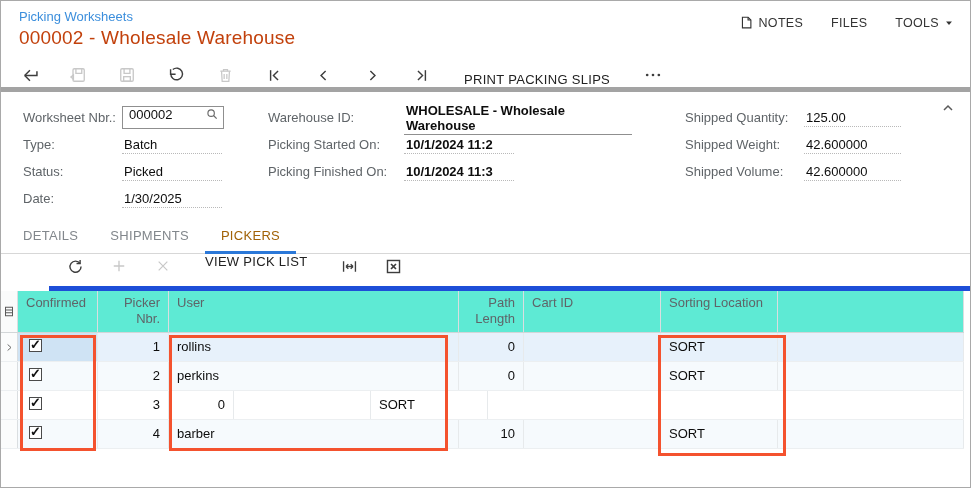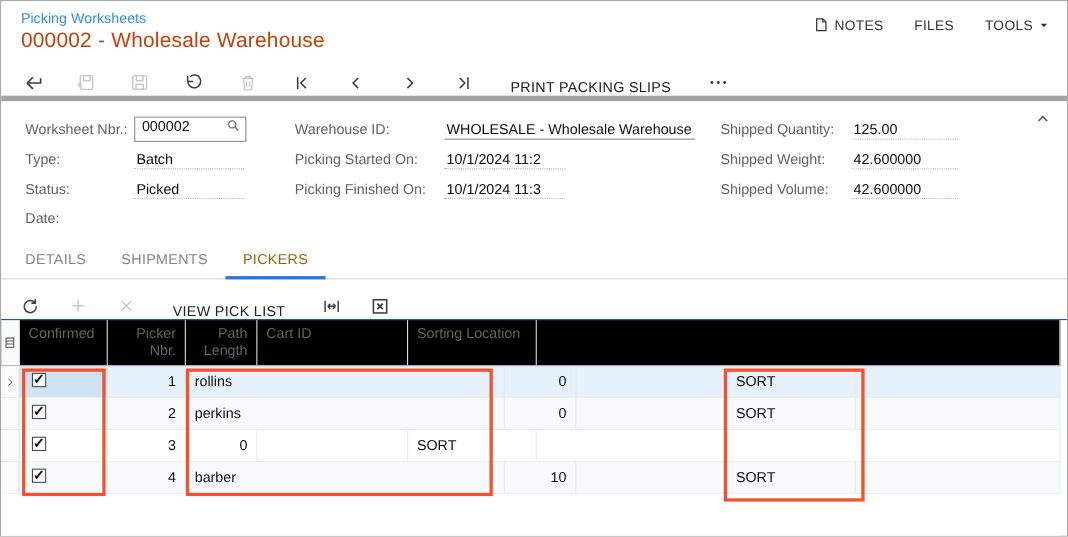--- a/index.html
+++ b/index.html
@@ -25,41 +25,41 @@
   .form-section { position:relative; display:flex; padding:12px 16px 10px 22px; height:132px; }
   .fcol { display:flex; flex-direction:column; }
   .frow { display:flex; align-items:center; height:27px; }
   .flabel { color:#5f6468; }
   .fval { color:#0d0d0d; border-bottom:1px dotted #b9b9b9; padding:2px 2px 1px 2px; min-height:19px; }
   .fval.solid { border-bottom:1px solid #8f8f8f; }
   .col1 .flabel { width:99px; }
   .col1 .fval { width:100px; }
   .col2 { margin-left:44px; }
   .col2 .flabel { width:136px; }
-  .col2 .fval { width:110px; }
+  .col2 .fval { width:110px;font-weight:bold; }
   .col2 .fval.wide { width:228px; }
-  .col3 { margin-left:23px; }
+  .col3 { margin-left:53px; }
   .col3 .flabel { width:119px; }
   .col3 .fval { width:97px; text-align:left; }
   .lookup-box { display:flex; width:102px; height:23px; border:1px solid #8f8f8f; padding:0 4px 0 6px; background:#fff; }
   .lookup-box .val { flex:1; color:#0d0d0d; }
   .collapse-btn { position:absolute; top:8px; right:14px; color:#5a5a5a; cursor:pointer; }
 
   
   .tabs-bar { display:flex; align-items:flex-end; gap:0; height:30px; padding:0 6px; border-bottom:1px solid #d7d7d7; }
   .tab { padding:6px 16px 8px 16px; color:#82878c; font-size:13px; letter-spacing:.3px; cursor:pointer; border-bottom:3px solid transparent; margin-bottom:-1px; }
   .tab.active { color:#a16207; border-bottom-color:#2b78d8; }
 
   
-  .grid-toolbar { display:flex; align-items:flex-end; gap:20px; height:37px; padding:0 14px; border-bottom:1px solid #1d4ed8; color:#3d3d3d; }
+  .grid-toolbar { display:flex; align-items:flex-start; gap:20px; height:37px; padding:0 14px; border-bottom:5px solid #1d4ed8; color:#3d3d3d;margin-left:48px; }
   .grid-toolbar .text-btn { margin:0 4px; }
 
   
   .grid { position:relative; width:963px; }
-  .grid-header { display:flex; height:42px; background:#000000; border-bottom:1px solid #d2d6d8; color:#5f6468; }
+  .grid-header { display:flex; height:42px; background:#5eead4; border-bottom:1px solid #d2d6d8; color:#5f6468; }
   .gh-cell { padding:4px 8px; border-right:1px solid #dadee0; overflow:hidden; line-height:1.25; white-space:normal; }
   .grid-row { display:flex; height:29px; border-bottom:1px solid #eceff1; background:#fff; }
   .grid-row.even { background:#f6fafd; }
   .grid-row.selected { background:#e7f1fb; }
   .gb-cell { padding:6px 8px; border-right:1px solid #e7eaec; overflow:hidden; white-space:nowrap; color:#0d0d0d; }
   .col-gutter { width:17px; padding:4px 2px; border-right:1px solid #dadee0; background:#fafbfb; color:#5a5a5a; display:flex; align-items:center; justify-content:center; }
   .grid-row .col-gutter { background:#fbfcfc; }
   .col-confirmed { width:80px; }
   .col-picker { width:71px; text-align:right; }
   .col-user { width:290px; }
@@ -215,20 +215,21 @@
       <div class="frow">
         <span class="flabel">Type:</span>
         <span class="fval">Batch</span>
       </div>
       <div class="frow">
         <span class="flabel">Status:</span>
         <span class="fval">Picked</span>
       </div>
       <div class="frow">
         <span class="flabel">Date:</span>
+        <span class="fval">1/30/2025</span>
       </div>
     </div>
     <div class="fcol col2">
       <div class="frow">
         <span class="flabel">Warehouse ID:</span>
         <span class="fval solid wide">WHOLESALE - Wholesale Warehouse</span>
       </div>
       <div class="frow">
         <span class="flabel">Picking Started On:</span>
         <span class="fval">10/1/2024 11:2</span>
@@ -314,20 +315,21 @@
       <div class="col-gutter">
         <span>
           <svg width="12" height="13" viewBox="0 0 24 24" fill="none" stroke="currentColor" stroke-width="2">
               <rect x="5" y="3.5" width="14" height="17"></rect>
               <path d="M5 9h14M5 14.5h14"></path>
             </svg>
         </span>
       </div>
       <div class="gh-cell col-confirmed">Confirmed</div>
       <div class="gh-cell col-picker">Picker Nbr.</div>
+      <div class="gh-cell col-user">User</div>
       <div class="gh-cell col-path">Path Length</div>
       <div class="gh-cell col-cart">Cart ID</div>
       <div class="gh-cell col-sort">Sorting Location</div>
       <div class="gh-cell col-fill"></div>
     </div>
 
     <div class="grid-row selected">
       <div class="col-gutter">
         <span>
           <svg width="9" height="11" viewBox="0 0 24 24" fill="none" stroke="currentColor" stroke-width="2.4">

